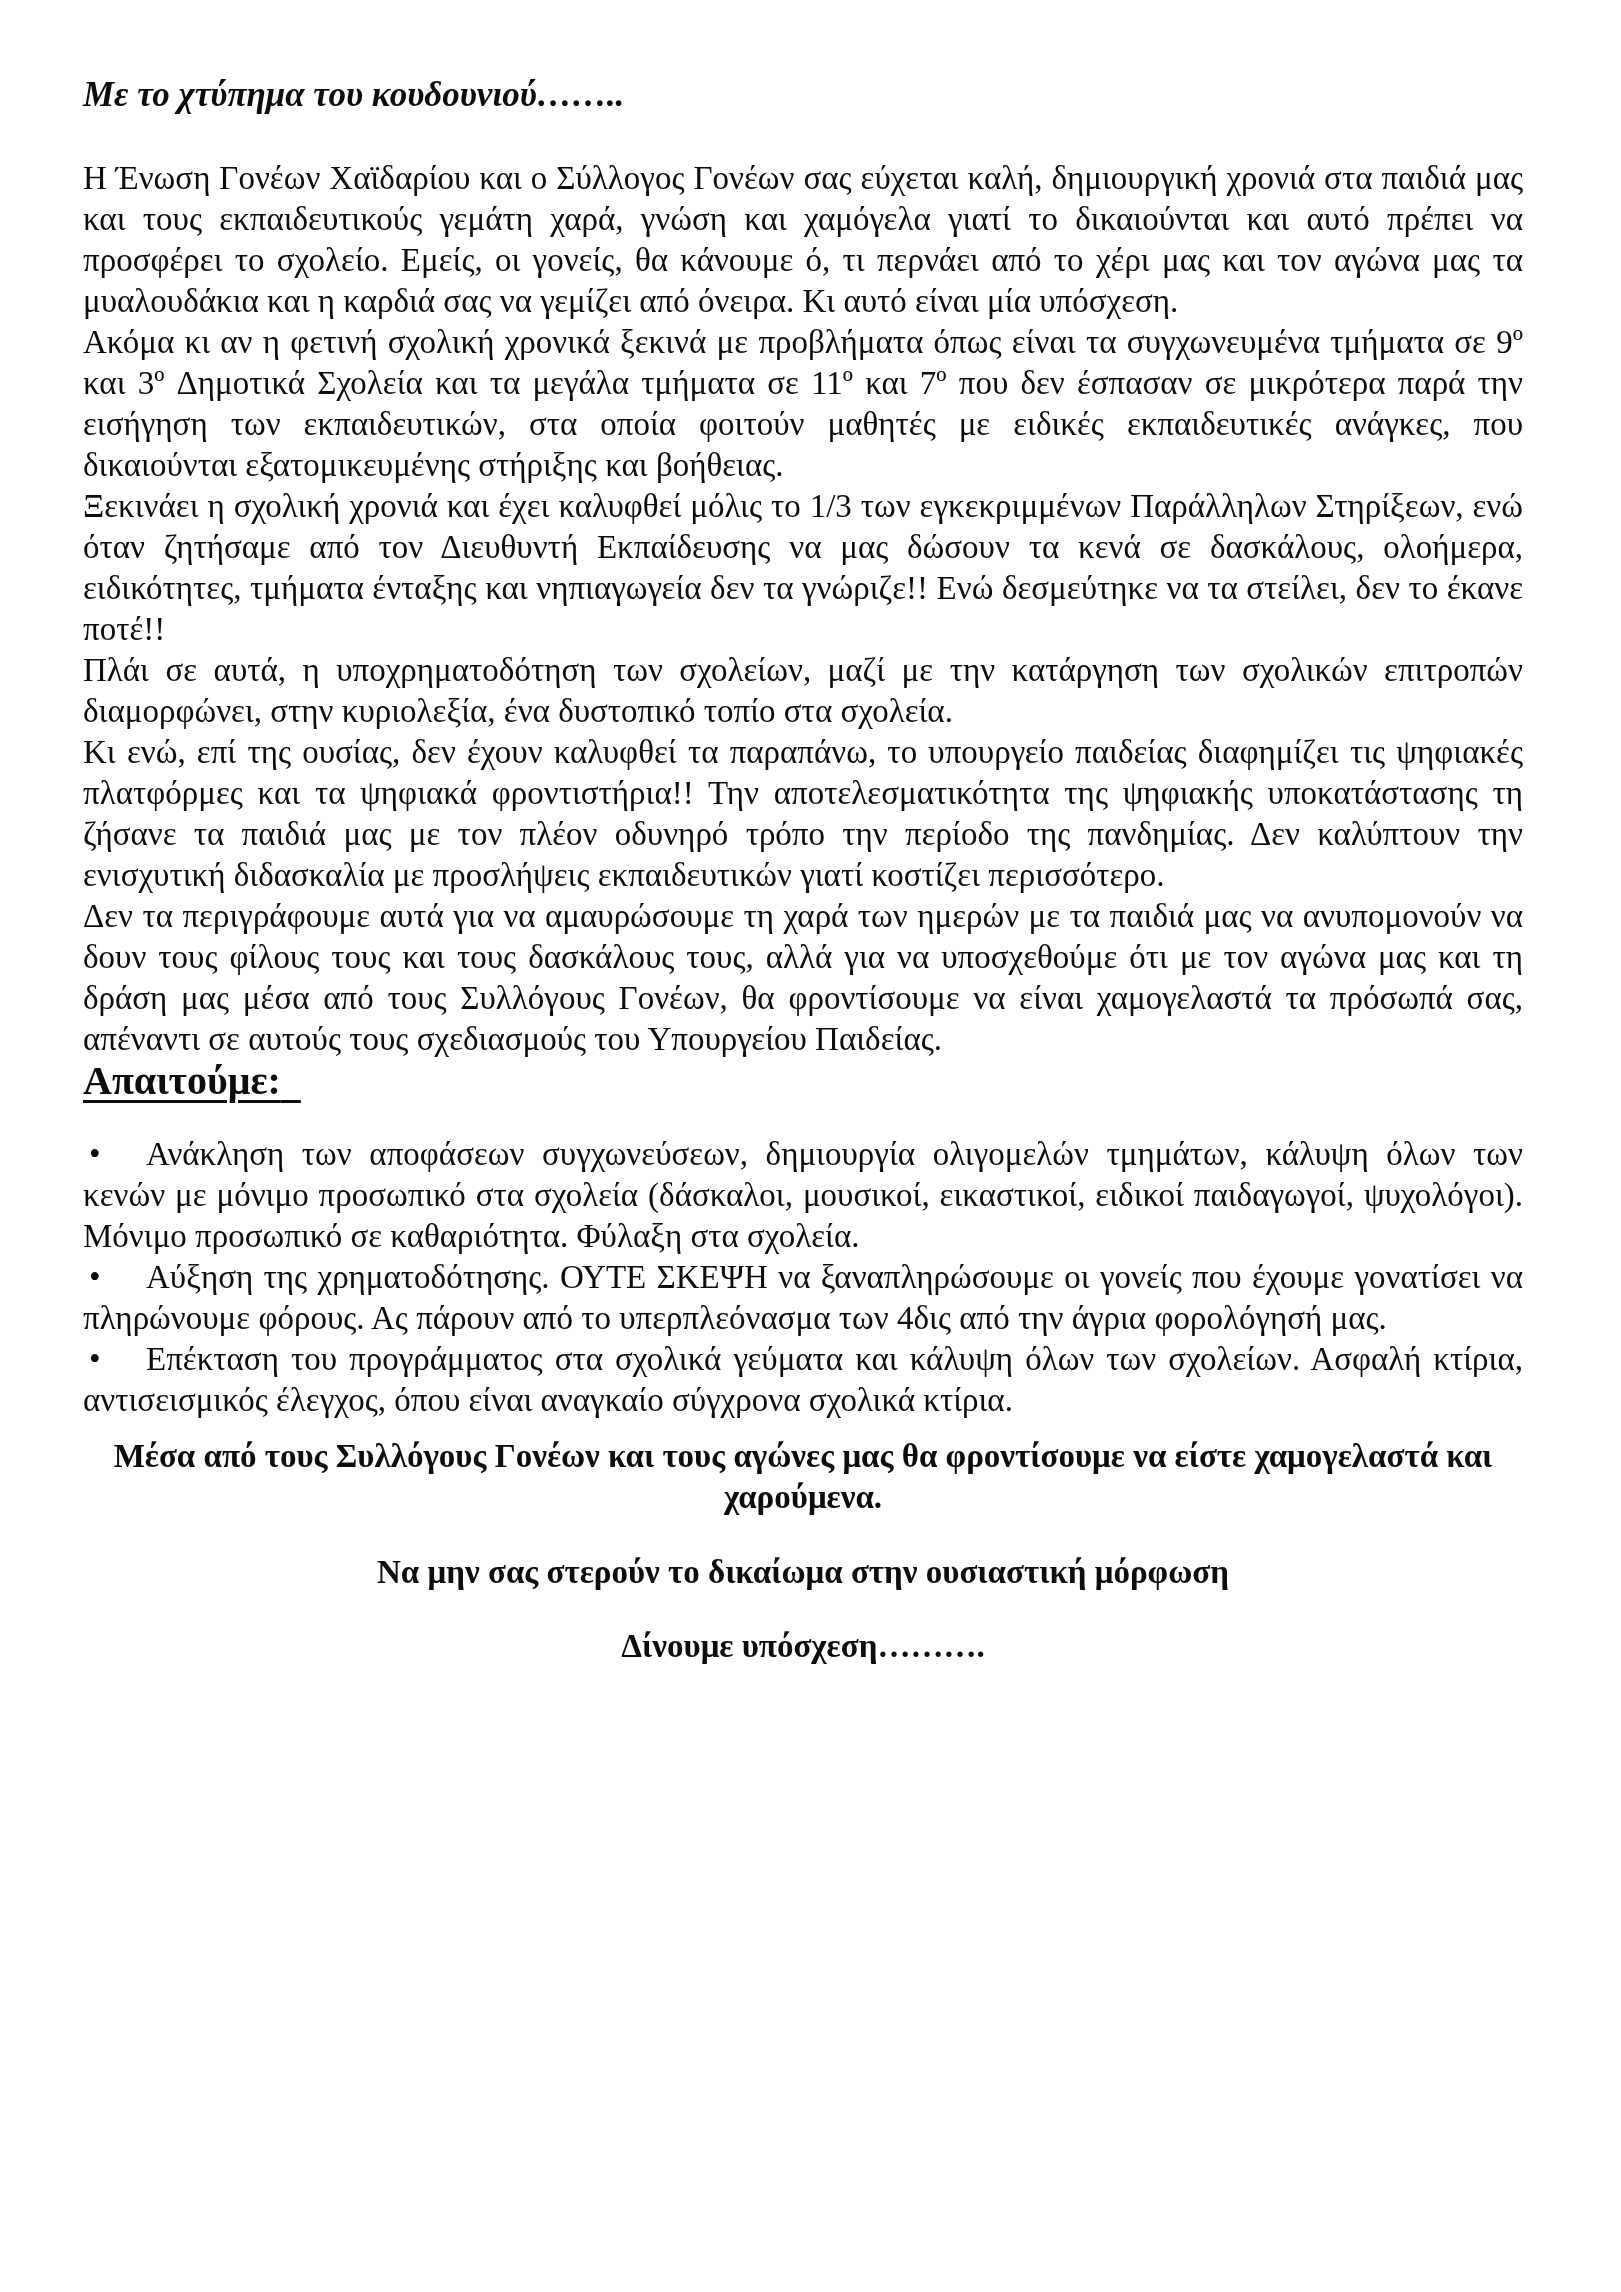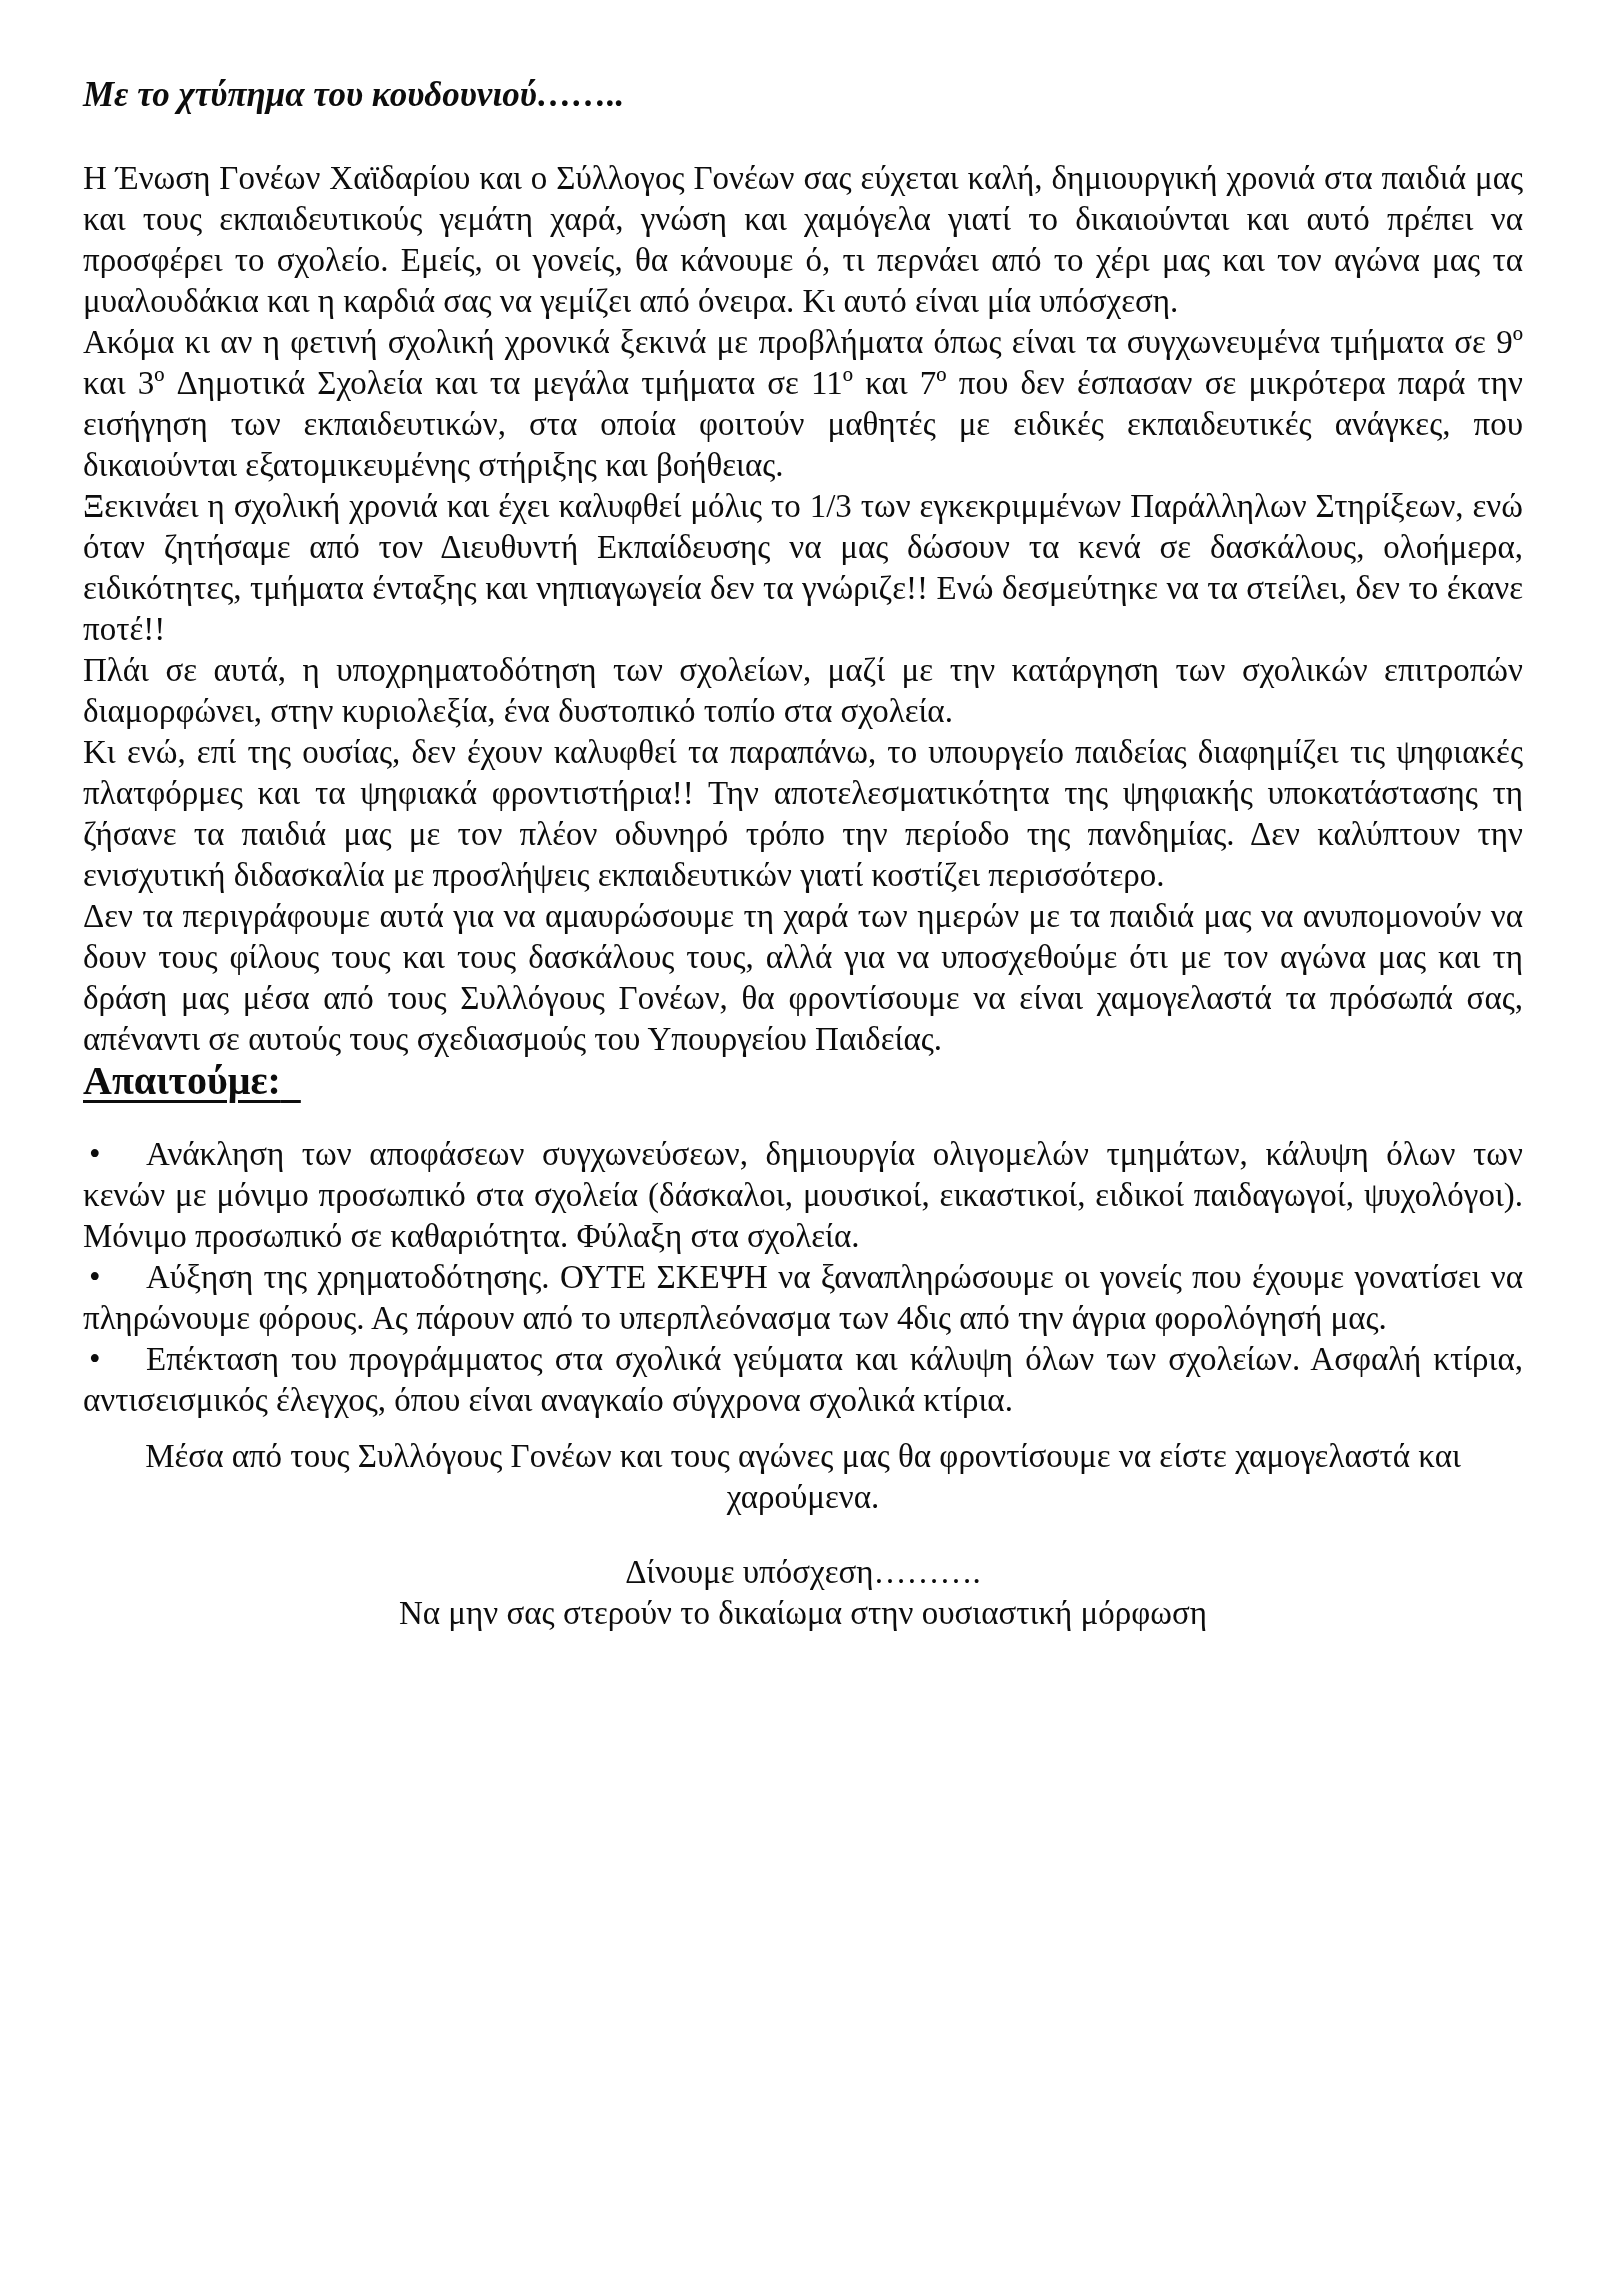--- a/index.html
+++ b/index.html
@@ -63,21 +63,21 @@
     margin: 0;
   }
   .bullet-item .glyph {
     display: inline-block;
     width: 63px;
     padding-left: 5.9px;
     box-sizing: border-box;
   }
   .closing-par {
     text-align: center;
-    font-weight: normal;
+    font-weight: bold;
     margin: 0;
   }
   .closing-gap1 { margin-bottom: 34px; }
   .closing-gap2 { margin-bottom: 33px; }
 </style>
 </head>
 <body>
 
 <div class="page">
 
@@ -100,18 +100,18 @@
   <p class="demands-heading"><span class="underlined">Απαιτούμε:</span></p>
 
   <div class="bullet-list">
     <p class="bullet-item"><span class="glyph">•</span><span>Ανάκληση των αποφάσεων συγχωνεύσεων, δημιουργία ολιγομελών τμημάτων, κάλυψη όλων των κενών με μόνιμο προσωπικό στα σχολεία (δάσκαλοι, μουσικοί, εικαστικοί, ειδικοί παιδαγωγοί, ψυχολόγοι). Μόνιμο προσωπικό σε καθαριότητα. Φύλαξη στα σχολεία.</span></p>
     <p class="bullet-item"><span class="glyph">•</span><span>Αύξηση της χρηματοδότησης. ΟΥΤΕ ΣΚΕΨΗ να ξαναπληρώσουμε οι γονείς που έχουμε γονατίσει να πληρώνουμε φόρους. Ας πάρουν από το υπερπλεόνασμα των 4δις από την άγρια φορολόγησή μας.</span></p>
     <p class="bullet-item"><span class="glyph">•</span><span>Επέκταση του προγράμματος στα σχολικά γεύματα και κάλυψη όλων των σχολείων. Ασφαλή κτίρια, αντισεισμικός έλεγχος, όπου είναι αναγκαίο σύγχρονα σχολικά κτίρια.</span></p>
   </div>
 
   <p class="closing-par closing-gap1">Μέσα από τους Συλλόγους Γονέων και  τους αγώνες μας θα φροντίσουμε να είστε χαμογελαστά και χαρούμενα.</p>
 
+  <p class="closing-par closing-gap2">Να μην σας στερούν το δικαίωμα στην ουσιαστική μόρφωση</p>
+
   <p class="closing-par">Δίνουμε υπόσχεση……….</p>
-
-  <p class="closing-par closing-gap2">Να μην σας στερούν το δικαίωμα στην ουσιαστική μόρφωση</p>
 
 </div>
 
 
 </body></html>

